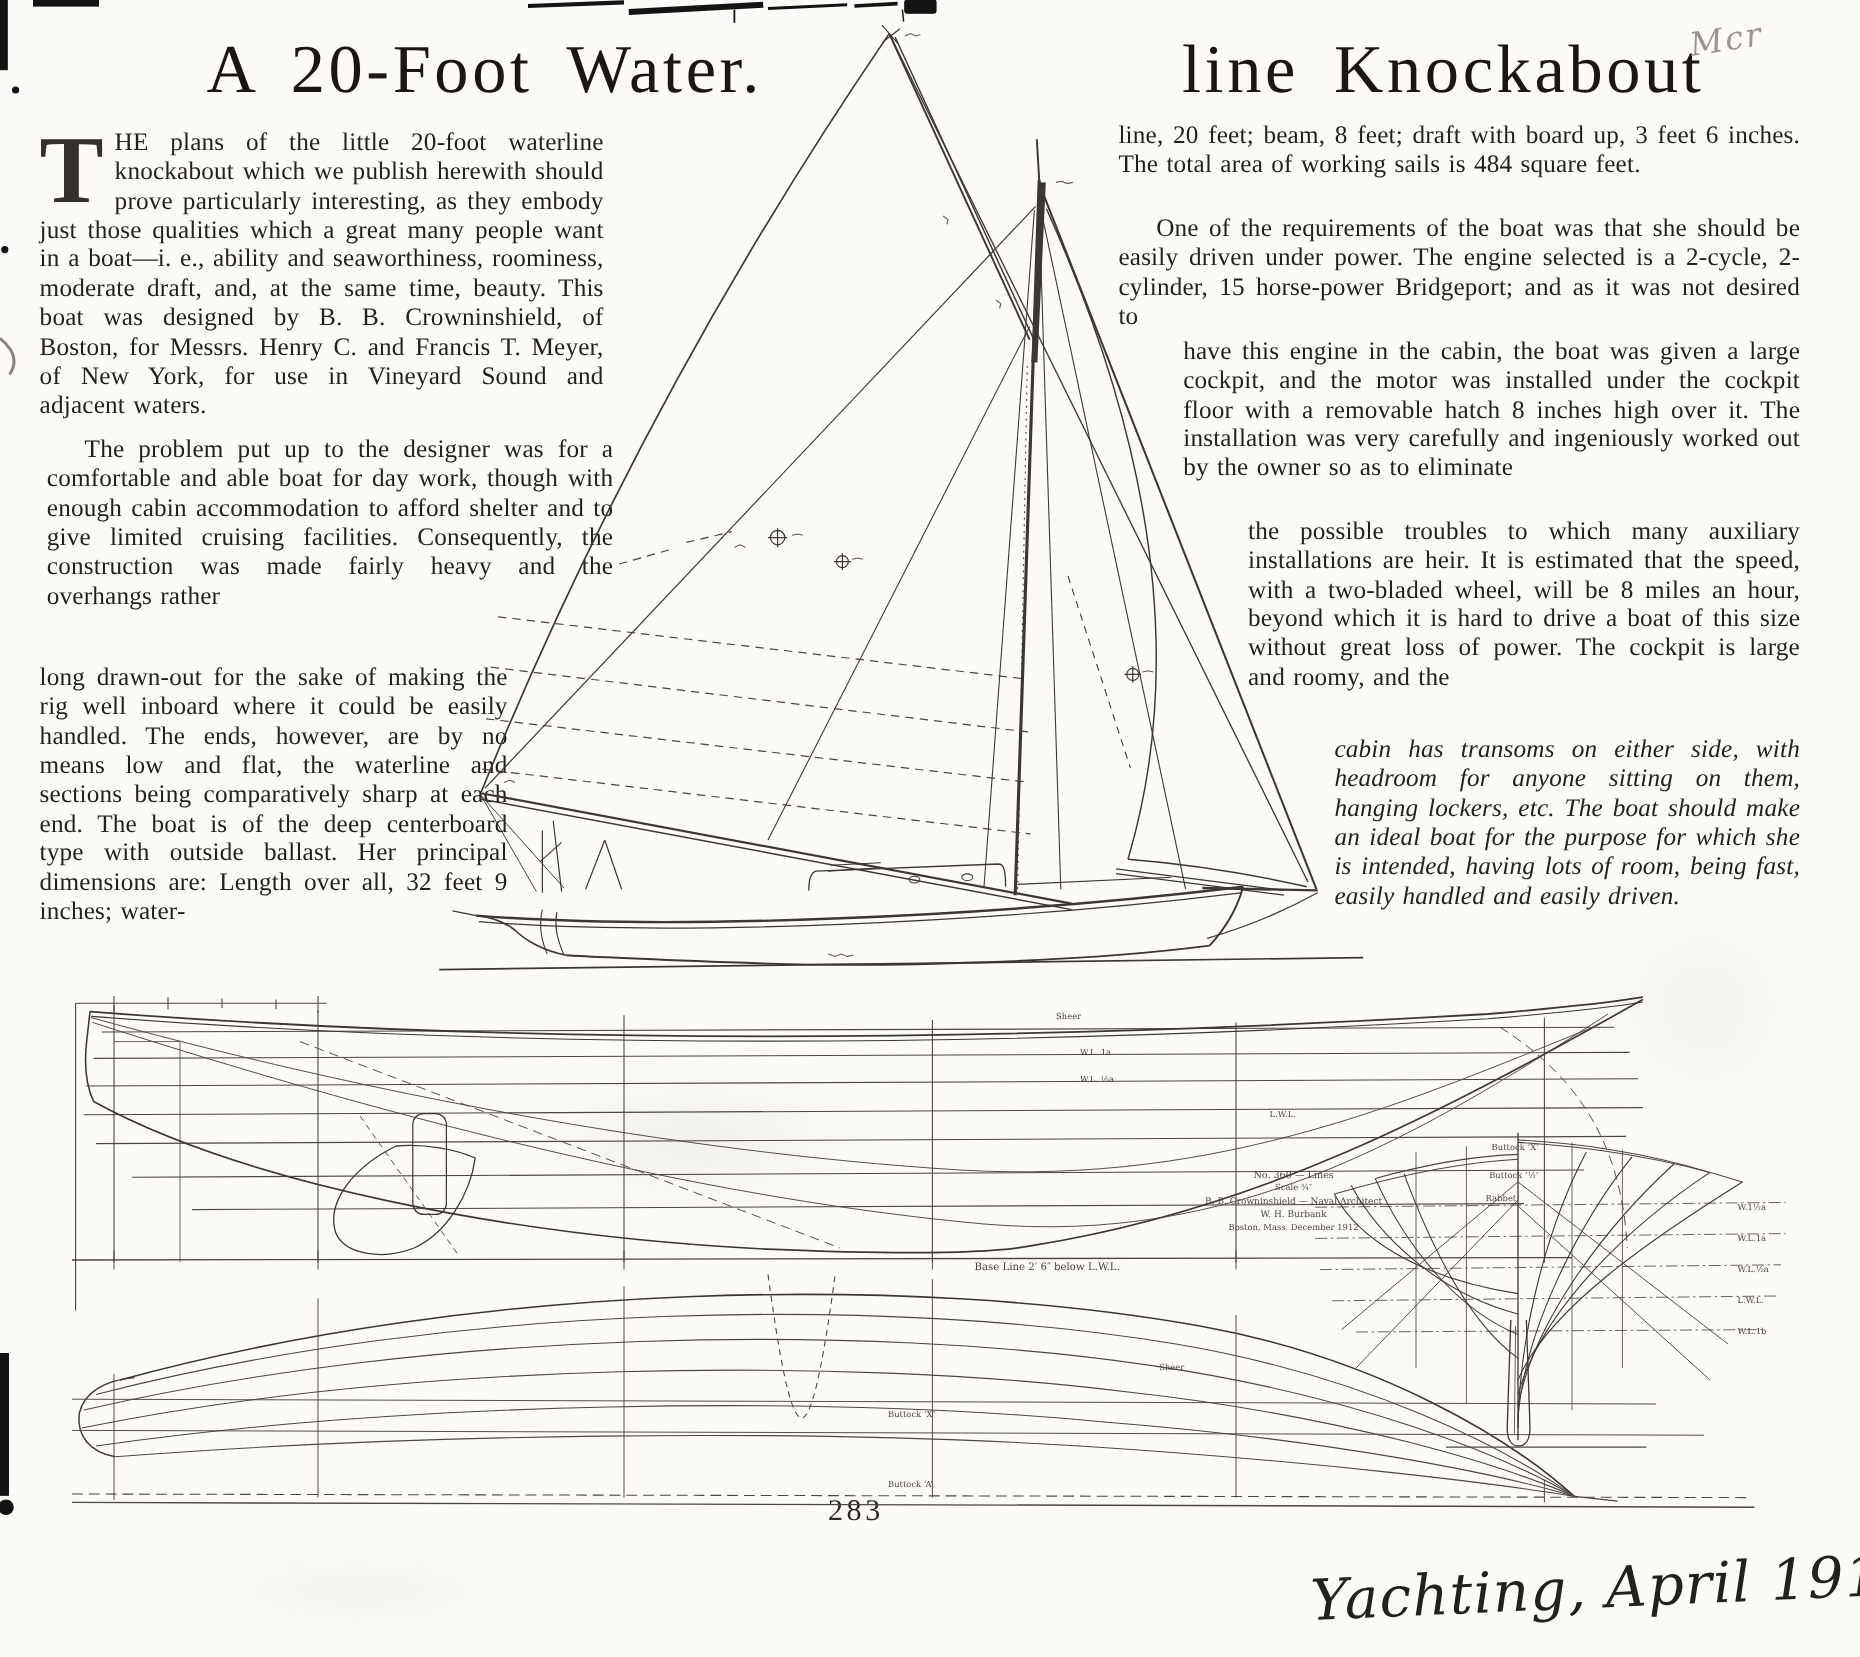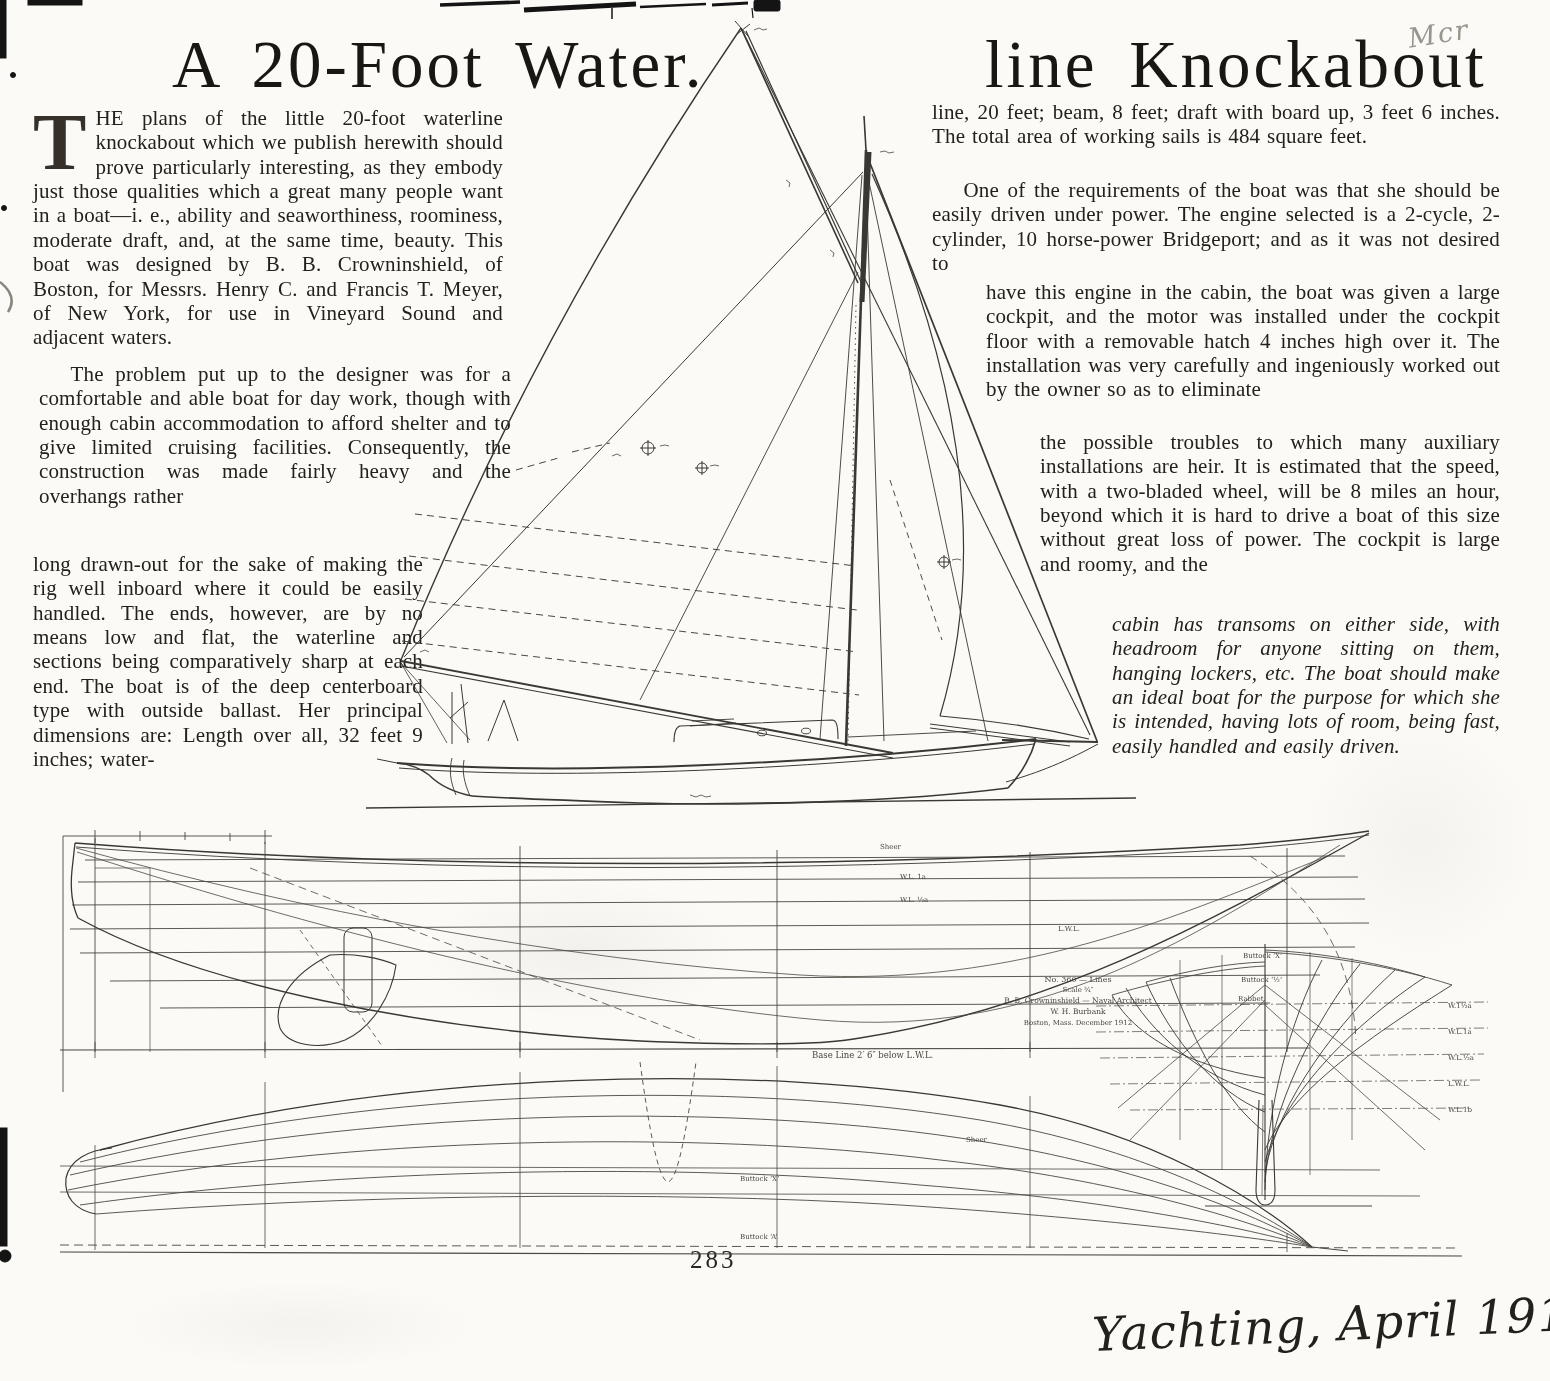--- a/index.html
+++ b/index.html
@@ -3,21 +3,21 @@
 <meta charset="utf-8">
 <style>
   html,body{margin:0;padding:0;}
   body{
     width:1550px;height:1381px;position:relative;overflow:hidden;
     background:#fbfaf6;
     font-family:"Liberation Serif", serif;
   }
   .smudge{position:absolute;border-radius:50%;pointer-events:none;}
   .title{
-    position:absolute;top:26px;font-size:67px;color:#1a1712;
+    position:absolute;top:26px;font-size:57px;color:#1a1712;
     letter-spacing:3px;word-spacing:12px;white-space:nowrap;
     font-family:"Liberation Serif", serif;
   }
   .article{
     position:absolute;text-align:justify;color:#23211c;
     font-size:21px;line-height:1.16;letter-spacing:.15px;word-spacing:1.5px;
   }
   .indent{text-indent:1.5em;}
   .dropcap{
     float:left;font-size:80px;line-height:.76;font-weight:bold;
@@ -61,24 +61,24 @@
   <span>The problem put up to the designer was for a comfortable and able boat for day work, though with enough cabin accommodation to afford shelter and to give limited cruising facilities.  Consequently, the construction was made fairly heavy and the overhangs rather</span>
 </div>
 <div class="article txt" style="left:33px;top:552px;width:390px;">
   <span>long drawn-out for the sake of making the rig well inboard where it could be easily handled.  The ends, however, are by no means low and flat, the waterline and sections being comparatively sharp at each end.  The boat is of the deep centerboard type with outside ballast.  Her principal dimensions are:  Length over all, 32 feet 9 inches; water-</span>
 </div>
 
 <div class="article txt" style="left:932px;top:100px;width:568px;">
   <span>line, 20 feet; beam, 8 feet; draft with board up, 3 feet 6 inches.  The total area of working sails is 484 square feet.</span>
 </div>
 <div class="article indent txt" style="left:932px;top:178px;width:568px;">
-  <span>One of the requirements of the boat was that she should be easily driven under power.  The engine selected is a 2-cycle, 2-cylinder, 10 horse-power Bridgeport; and as it was not desired to</span>
+  <span>One of the requirements of the boat was that she should be easily driven under power.  The engine selected is a 2-cycle, 2-cylinder, 15 horse-power Bridgeport; and as it was not desired to</span>
 </div>
 <div class="article txt" style="left:986px;top:280px;width:514px;">
-  <span>have this engine in the cabin, the boat was given a large cockpit, and the motor was installed under the cockpit floor with a removable hatch 4 inches high over it.  The installation was very carefully and ingeniously worked out by the owner so as to eliminate</span>
+  <span>have this engine in the cabin, the boat was given a large cockpit, and the motor was installed under the cockpit floor with a removable hatch 8 inches high over it.  The installation was very carefully and ingeniously worked out by the owner so as to eliminate</span>
 </div>
 <div class="article txt" style="left:1040px;top:430px;width:460px;">
   <span>the possible troubles to which many auxiliary installations are heir.  It is estimated that the speed, with a two-bladed wheel, will be 8 miles an hour, beyond which it is hard to drive a boat of this size without great loss of power.  The cockpit is large and roomy, and the</span>
 </div>
 <div class="article txt" style="left:1112px;top:612px;width:388px;font-style:italic;">
   <span>cabin has transoms on either side, with headroom for anyone sitting on them, hanging lockers, etc.  The boat should make an ideal boat for the purpose for which she is intended, having lots of room, being fast, easily handled and easily driven.</span>
 </div>
 
 <div class="pagenum txt">283</div>
 

